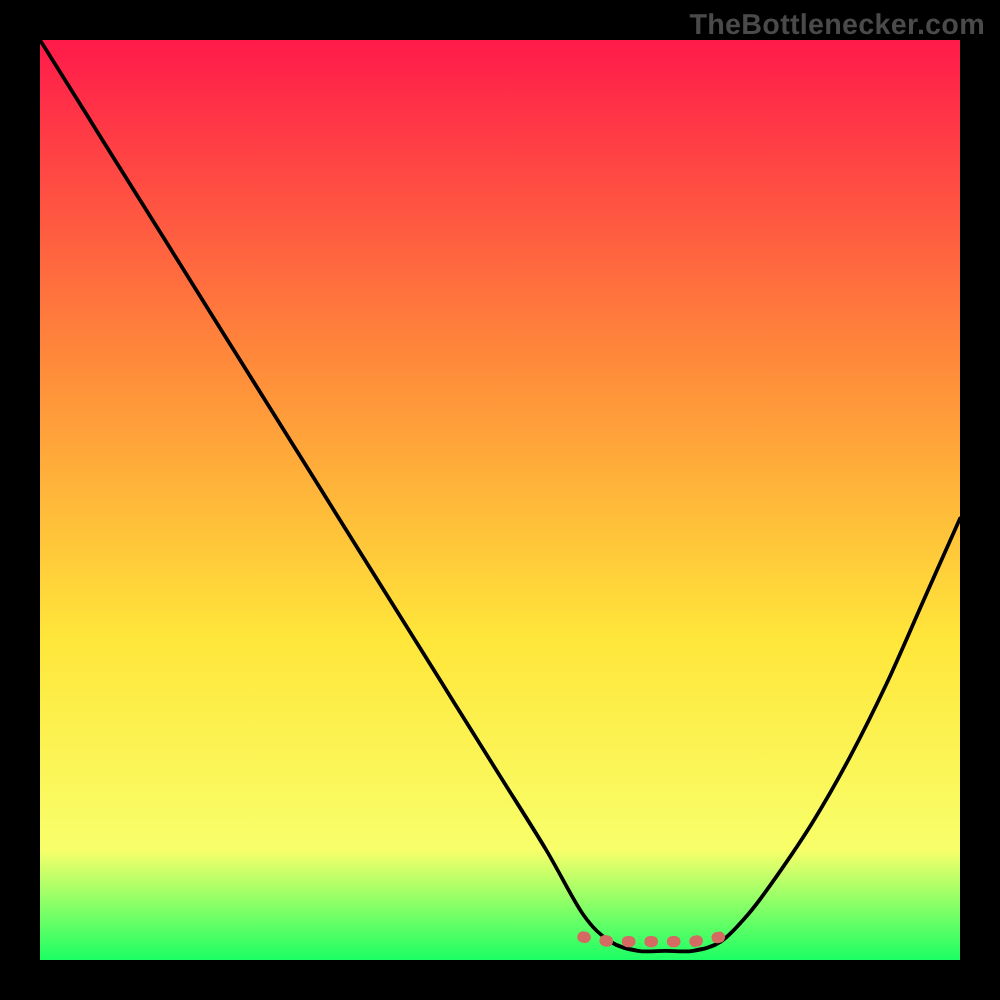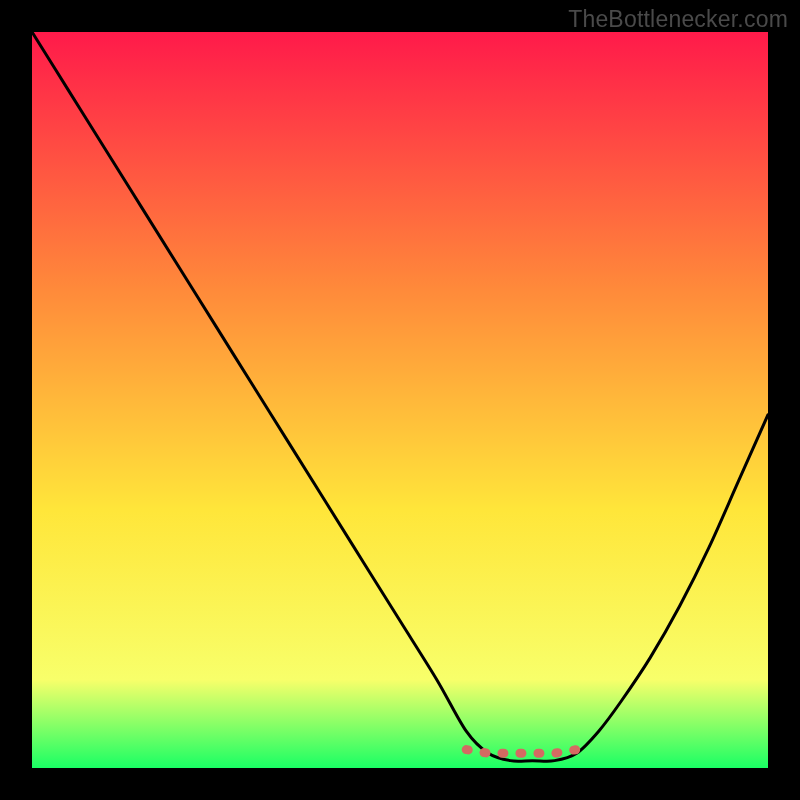--- a/index.html
+++ b/index.html
@@ -26,21 +26,21 @@
     width: 736px;
     height: 736px;
     overflow: hidden;
   }
   .brand {
     position: absolute;
     top: 6px;
     right: 12px;
     font-family: Arial, Helvetica, sans-serif;
     font-size: 23px;
-    font-weight: normal;
+    font-weight: bold;
     color: #4a4a4a;
     letter-spacing: 0.2px;
   }
   svg { display: block; }
 </style>
 </head>
 <body>
 
 <div class="frame">
 

